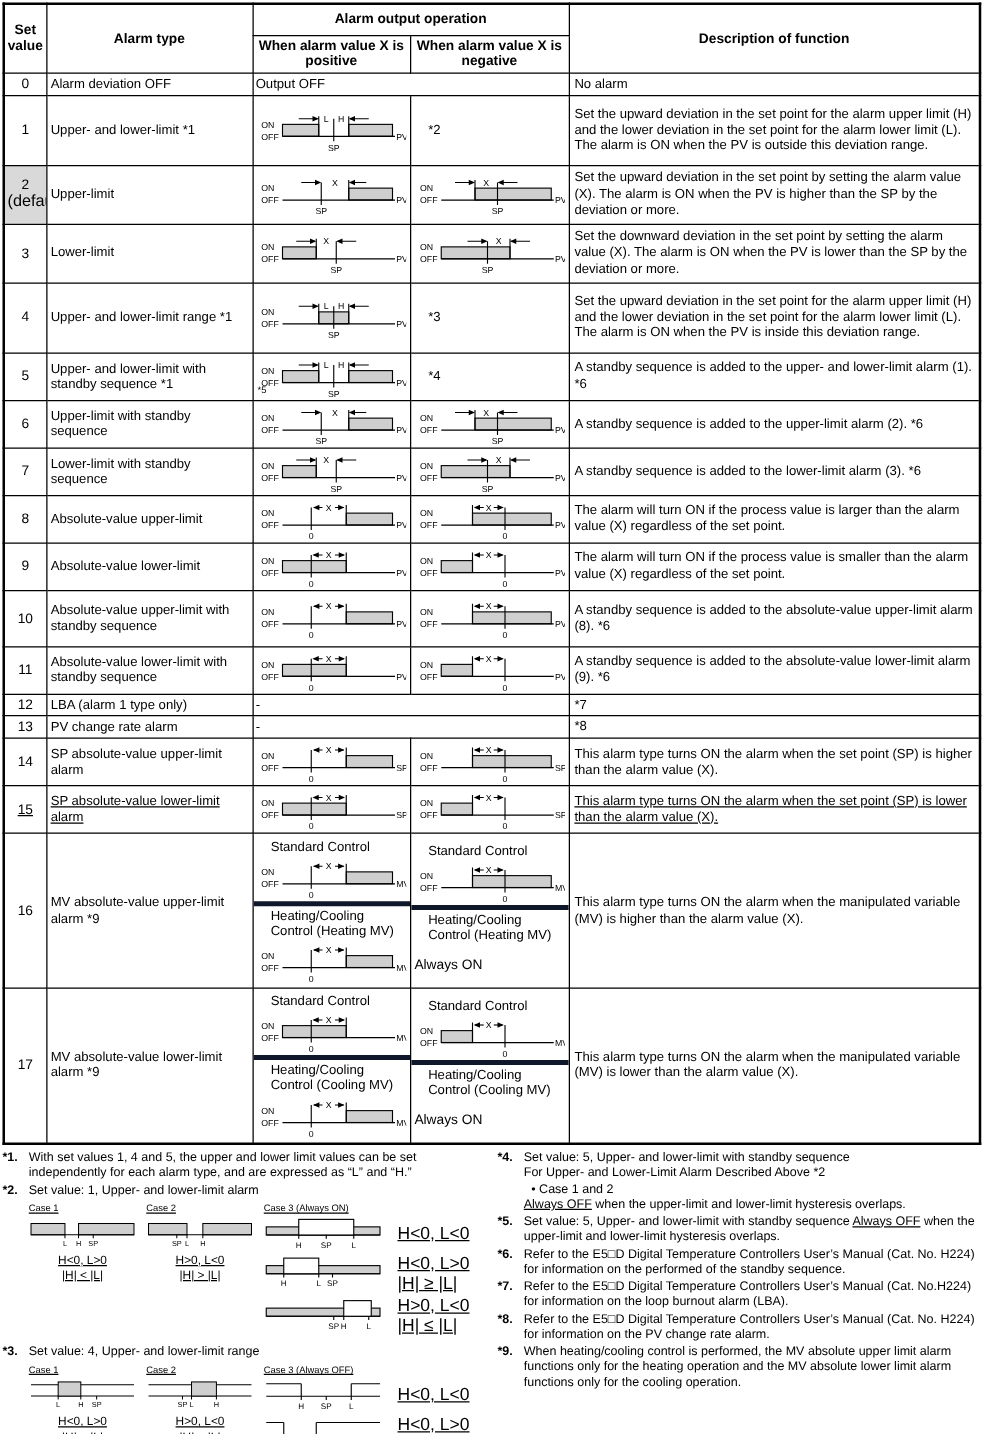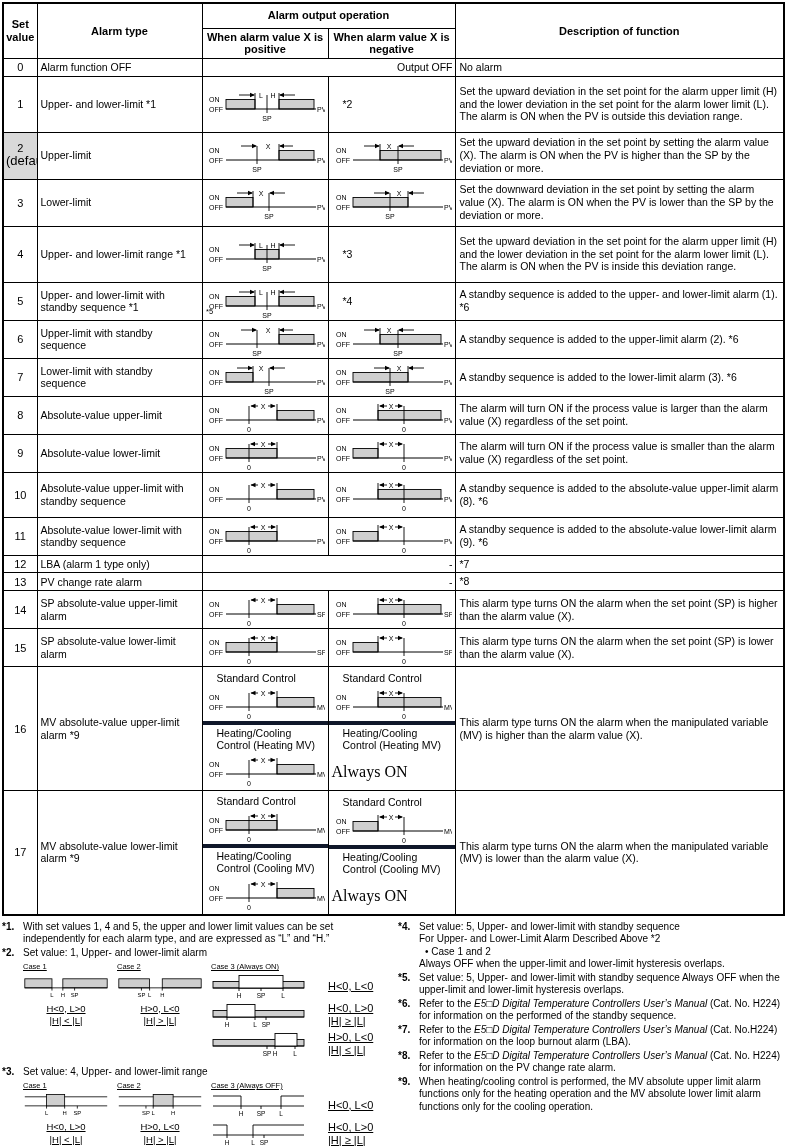--- a/index.html
+++ b/index.html
@@ -8,46 +8,46 @@
   .page { width:787px; padding:2px 2px 4px 2px; }
   table.alarm { border-collapse:collapse; table-layout:fixed; width:781px; border:2px solid #000; }
   th, td { border:1px solid #000; padding:1px 2px; vertical-align:middle; overflow:hidden; }
   thead th { font-size:11px; font-weight:bold; text-align:center; padding:2px 1px; line-height:1.15; }
   thead tr.h1 { height:25px; }
   thead tr.h2 { height:30px; }
   .c-set { text-align:center; font-size:11px; line-height:1.1; }
   .c-set .set2 { font-size:13px; }
   .c-set.shaded { background:#d9d9d9; }
   .c-type { font-size:10.5px; line-height:1.18; padding:2px 3px; }
-  .c-merged { text-align:right; font-size:10.5px; }
+  .c-merged { text-align:left; font-size:10.5px; }
   .c-ref { font-size:10.5px; padding-left:14px; }
   .c-desc { font-size:10.5px; line-height:1.22; padding:2px 4px; }
   .c-dia { padding:0; }
   svg.diag { display:block; margin:0 auto; }
   svg text { font-family:"Liberation Sans", sans-serif; fill:#000; }
   .sub { padding:0; }
   .sub + .sub { border-top:4px solid #0f172a; }
   .sub-label { font-size:10.5px; line-height:1.15; padding:2px 3px 0 14px; }
-  .always { font-size:16px; padding:12px 20px 6px 3px;font-family:Liberation Serif, serif; }
+  .always { font-size:11px; padding:12px 20px 6px 3px; }
   
   .fnwrap { display:flex; margin-top:5px; font-size:10px; line-height:1.25; }
   .fncol { width:390px; }
   .fncol + .fncol { margin-left:6px; width:385px; }
   .fnitem { position:relative; padding-left:21px; margin-bottom:1px; }
   .fnmark { position:absolute; left:0; top:0; font-weight:bold; }
-  .u { }
-  .i { font-style:italic; }
+  .u { text-decoration:underline; }
+  .i { }
   .blk { margin:0; }
   .blk.bullet { padding-left:6px; }
   .cases { display:flex; margin:3px 0 6px 0; }
   .case { margin-right:8px;text-decoration:underline; }
   .case-title { font-size:7.5px; margin-bottom:1px; }
   .case-notes { text-align:center; font-size:9.5px; line-height:1.35; margin-top:3px; }
   .c3row { display:flex; align-items:center; margin-bottom:2px; }
-  .c3notes { font-size:11px; line-height:1.15; margin-left:22px; white-space:nowrap; }
+  .c3notes { font-size:14px; line-height:1.15; margin-left:12px; white-space:nowrap; }
 </style>
 </head>
 <body>
 
 <div class="page">
   <table class="alarm">
     <colgroup>
       <col style="width:34px">
         <col style="width:165px">
         <col style="width:126px">
@@ -62,21 +62,21 @@
         <th rowspan="2">Description of function</th>
       </tr>
       <tr class="h2">
         <th>When alarm value X is positive</th>
         <th>When alarm value X is negative</th>
       </tr>
     </thead>
     <tbody>
         <tr style="height: 17px;">
           <td class="c-set">0</td>
-          <td class="c-type">Alarm function OFF</td>
+          <td class="c-type">Alarm deviation OFF</td>
           <td class="c-merged" colspan="2">Output OFF</td>
           <td class="c-desc">No alarm</td>
         </tr>
         <tr style="height: 56px;">
           <td class="c-set">1</td>
           <td class="c-type">Upper- and lower-limit *1</td>
           <td class="c-dia">
             <svg class="diag" width="120" height="37" viewBox="0 0 120 37">
               <text x="4" y="16.2" font-size="7" text-anchor="start">ON</text>
               <text x="4" y="25.8" font-size="7" text-anchor="start">OFF</text>
@@ -513,21 +513,21 @@
               <polygon points="52,6.8 47,9 52,11.2" fill="#000"></polygon>
               <line x1="63" y1="9" x2="70" y2="9" stroke="#000" stroke-width="0.9"></line>
               <polygon points="66,6.8 71,9 66,11.2" fill="#000"></polygon>
               <text x="59" y="11.5" font-size="7" text-anchor="middle">X</text>
               <line x1="21" y1="23" x2="111" y2="23" stroke="#000" stroke-width="1"></line>
               <text x="112" y="25.8" font-size="7" text-anchor="start">SP</text>
             </svg>
           </td>
           <td class="c-desc">This alarm type turns ON the alarm when the set point (SP) is higher than the alarm value (X).</td>
         </tr>
-        <tr style="height: 38px;">
+        <tr style="height: 38px; text-decoration: underline;">
           <td class="c-set">15</td>
           <td class="c-type">SP absolute-value lower-limit alarm</td>
           <td class="c-dia">
             <svg class="diag" width="120" height="37" viewBox="0 0 120 37">
               <text x="4" y="16.2" font-size="7" text-anchor="start">ON</text>
               <text x="4" y="25.8" font-size="7" text-anchor="start">OFF</text>
               <rect x="21" y="13.5" width="51" height="9.5" fill="#cfcfcf" stroke="#000" stroke-width="0.9"></rect>
               <line x1="44" y1="9" x2="44" y2="27" stroke="#000" stroke-width="0.9"></line>
               <text x="44" y="34.5" font-size="7" text-anchor="middle">0</text>
               <line x1="72" y1="7" x2="72" y2="23" stroke="#000" stroke-width="0.9"></line>

